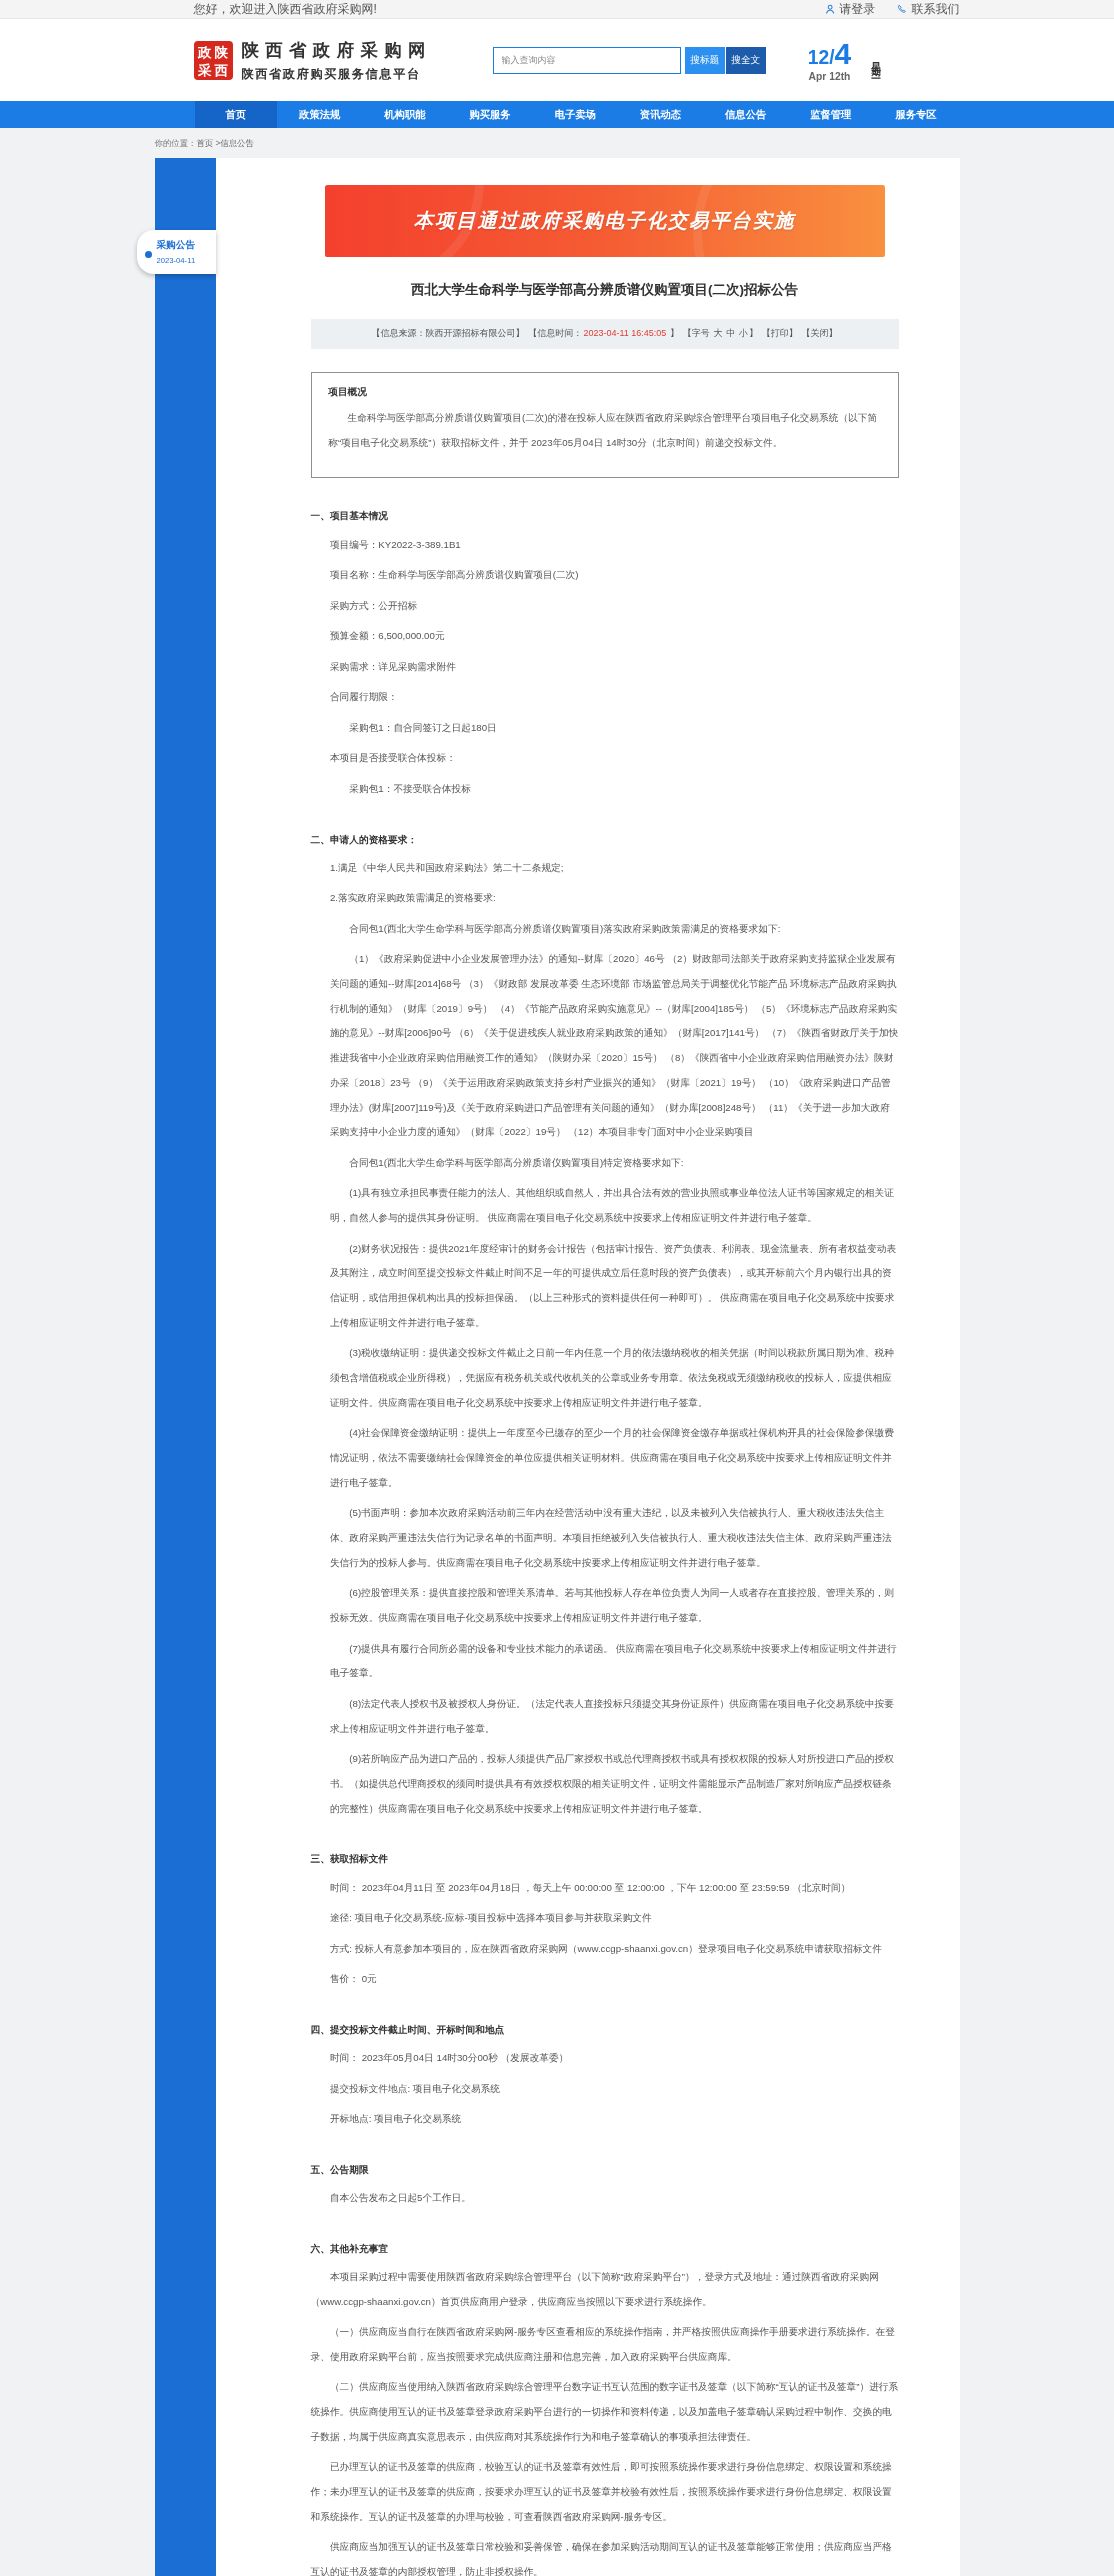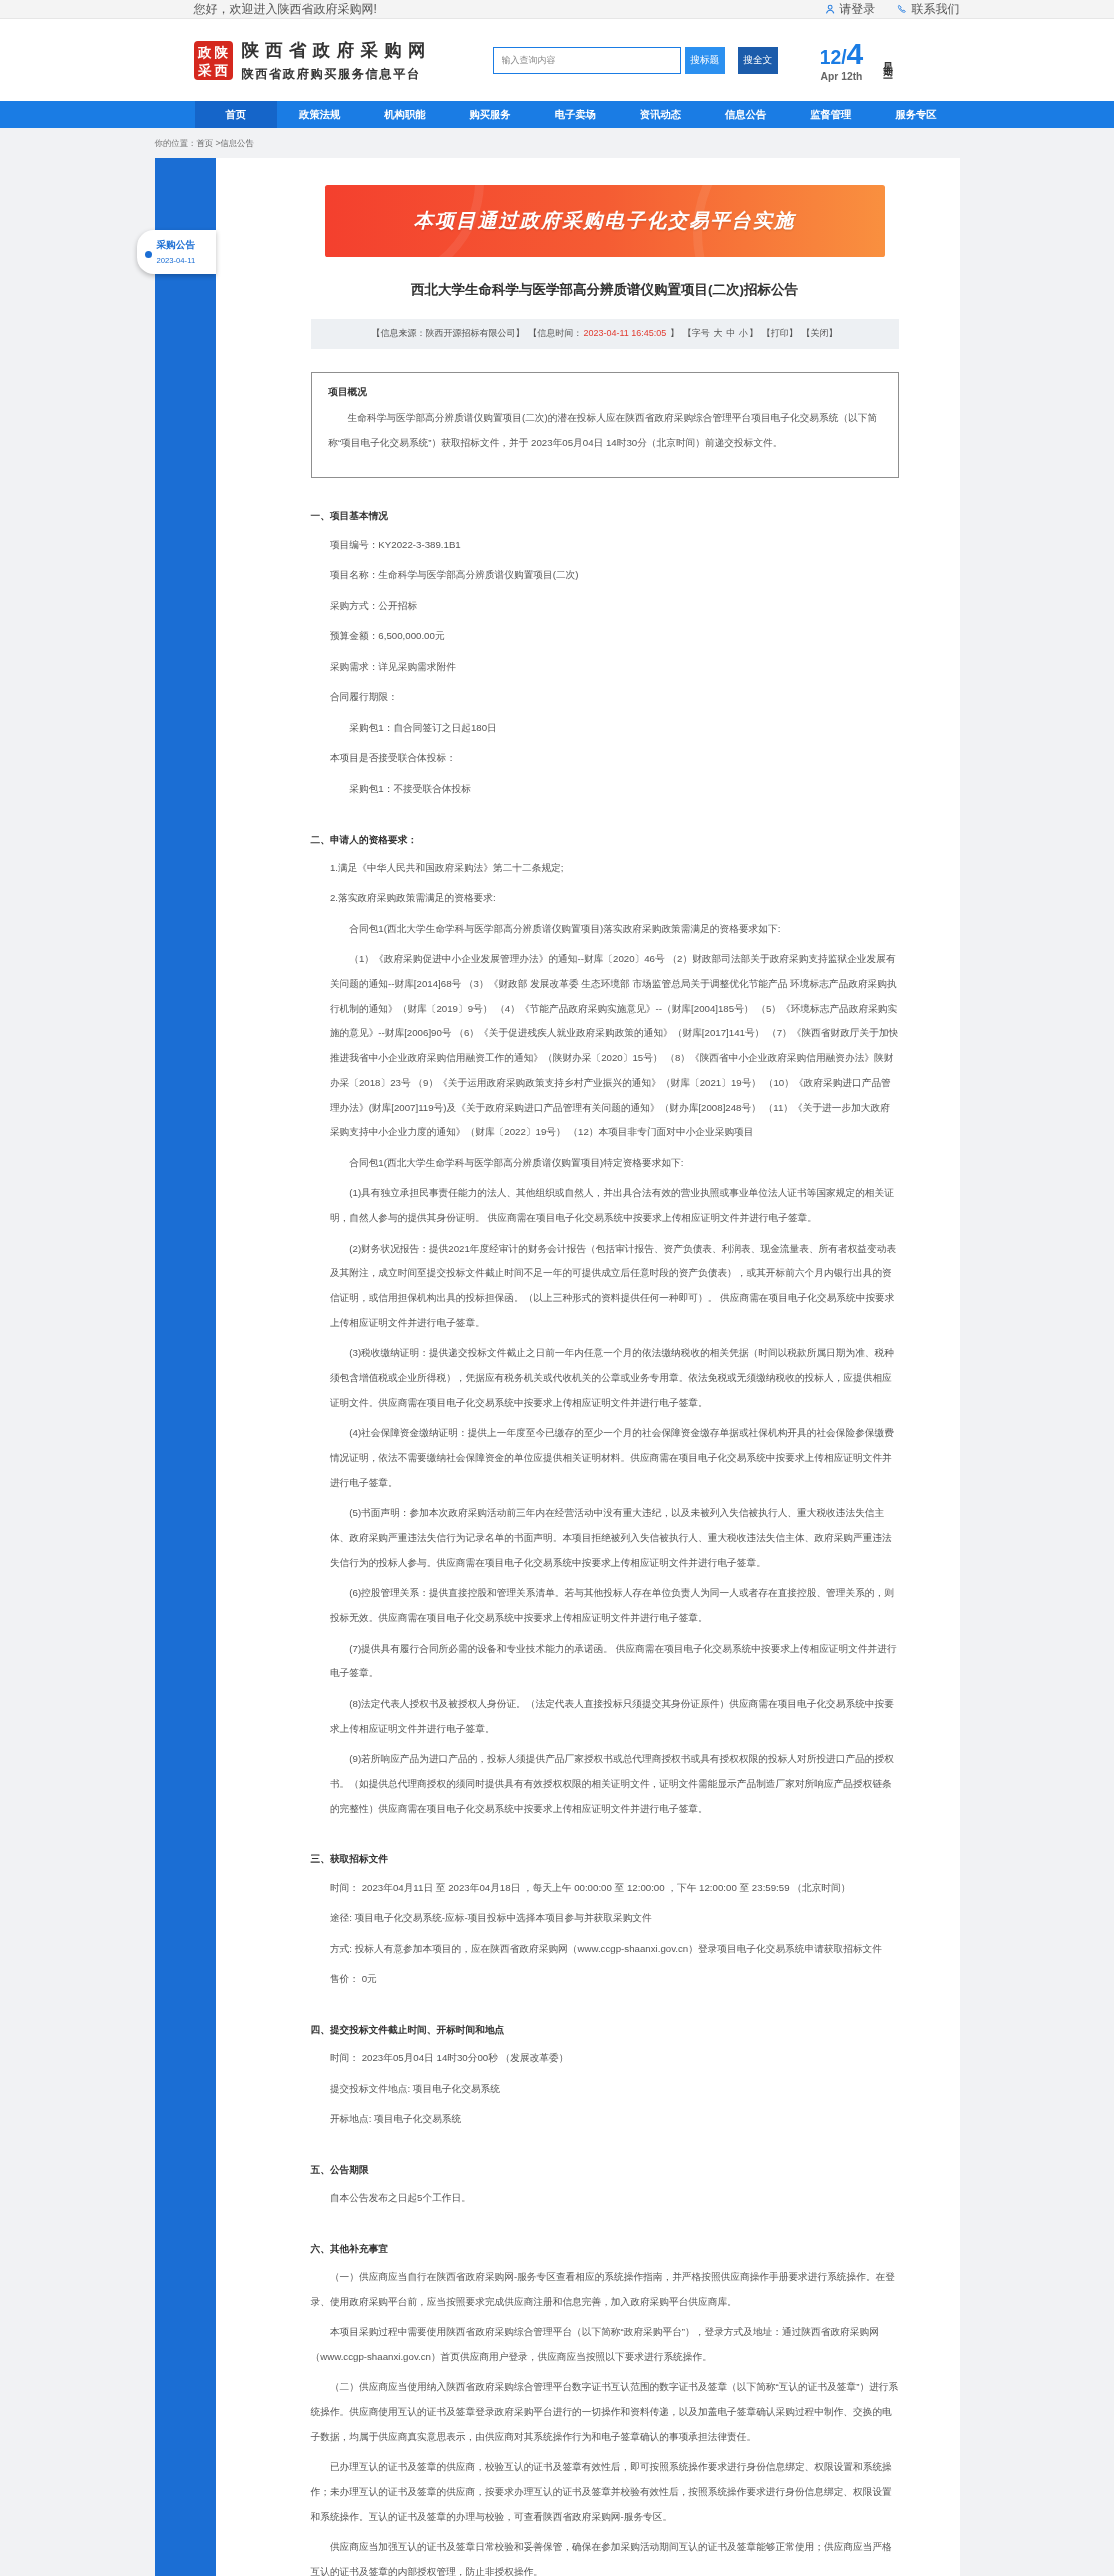--- a/index.html
+++ b/index.html
@@ -20,21 +20,21 @@
   .logo { display:flex; align-items:center; gap:9px; }
   .seal { width:39px; height:39px; background:#d5281e; border-radius:3.9px; display:grid; grid-template-columns:1fr 1fr; grid-template-rows:1fr 1fr; padding:3.2px; }
   .seal span { color:#fff; font-weight:bold; font-size:13.5px; display:flex; align-items:center; justify-content:center; }
   .logo-text .ln1 { font-size:17.4px; font-weight:bold; color:#333; letter-spacing:6.4px; }
   .logo-text .ln2 { font-size:12.2px; font-weight:bold; color:#333; letter-spacing:1.6px; margin-top:3.9px; }
   .search-zone { display:flex; align-items:center; margin-left:61px;justify-content:flex-end; }
   .search-input { width:188px; height:27px; border:1.3px solid #1a7ce4; padding:0 7.7px; font-size:9px; color:#333; outline:none; }
   .search-input::placeholder { color:#888; }
   .btn-search { height:27px; width:40px; border:none; color:#fff; font-size:9.7px; cursor:pointer; }
   .btn-title { background:#2b90f0; margin-left:3.9px; }
-  .btn-full { background:#1c5cab; margin-left:13px; }
+  .btn-full { background:#1c5cab; margin-left:1px; }
   .date-zone { margin-left:42px; display:flex; align-items:center; }
   .date-nums { text-align:center; }
   .date-line { color:#1a7ce4; font-weight:bold; line-height:1; }
   .date-small { font-size:19.3px; }
   .date-big { font-size:30px; }
   .date-en { color:#666; font-weight:bold; font-size:10.3px; margin-top:2.6px; }
   .weekday { writing-mode:vertical-rl; font-size:9.7px; color:#333; letter-spacing:4.5px; margin-left:18px; font-weight:bold; }
 
   
   .nav { background:#1a7ce4; }
@@ -215,22 +215,22 @@
         <p class="p">途径: 项目电子化交易系统-应标-项目投标中选择本项目参与并获取采购文件</p>
         <p class="p">方式: 投标人有意参加本项目的，应在陕西省政府采购网（www.ccgp-shaanxi.gov.cn）登录项目电子化交易系统申请获取招标文件</p>
         <p class="p">售价： 0元</p>
         <h3 class="sec-h">四、提交投标文件截止时间、开标时间和地点</h3>
         <p class="p">时间： 2023年05月04日 14时30分00秒 （发展改革委）</p>
         <p class="p">提交投标文件地点: 项目电子化交易系统</p>
         <p class="p">开标地点: 项目电子化交易系统</p>
         <h3 class="sec-h">五、公告期限</h3>
         <p class="p">自本公告发布之日起5个工作日。</p>
         <h3 class="sec-h">六、其他补充事宜</h3>
+        <p class="p">本项目采购过程中需要使用陕西省政府采购综合管理平台（以下简称“政府采购平台”），登录方式及地址：通过陕西省政府采购网（www.ccgp-shaanxi.gov.cn）首页供应商用户登录，供应商应当按照以下要求进行系统操作。</p>
         <p class="p">（一）供应商应当自行在陕西省政府采购网-服务专区查看相应的系统操作指南，并严格按照供应商操作手册要求进行系统操作。在登录、使用政府采购平台前，应当按照要求完成供应商注册和信息完善，加入政府采购平台供应商库。</p>
-        <p class="p">本项目采购过程中需要使用陕西省政府采购综合管理平台（以下简称“政府采购平台”），登录方式及地址：通过陕西省政府采购网（www.ccgp-shaanxi.gov.cn）首页供应商用户登录，供应商应当按照以下要求进行系统操作。</p>
         <p class="p">（二）供应商应当使用纳入陕西省政府采购综合管理平台数字证书互认范围的数字证书及签章（以下简称“互认的证书及签章”）进行系统操作。供应商使用互认的证书及签章登录政府采购平台进行的一切操作和资料传递，以及加盖电子签章确认采购过程中制作、交换的电子数据，均属于供应商真实意思表示，由供应商对其系统操作行为和电子签章确认的事项承担法律责任。</p>
         <p class="p">已办理互认的证书及签章的供应商，校验互认的证书及签章有效性后，即可按照系统操作要求进行身份信息绑定、权限设置和系统操作；未办理互认的证书及签章的供应商，按要求办理互认的证书及签章并校验有效性后，按照系统操作要求进行身份信息绑定、权限设置和系统操作。互认的证书及签章的办理与校验，可查看陕西省政府采购网-服务专区。</p>
         <p class="p">供应商应当加强互认的证书及签章日常校验和妥善保管，确保在参加采购活动期间互认的证书及签章能够正常使用；供应商应当严格互认的证书及签章的内部授权管理，防止非授权操作。</p>
       </div>
 
   </div>
 </div>
 
 
 </body></html>

